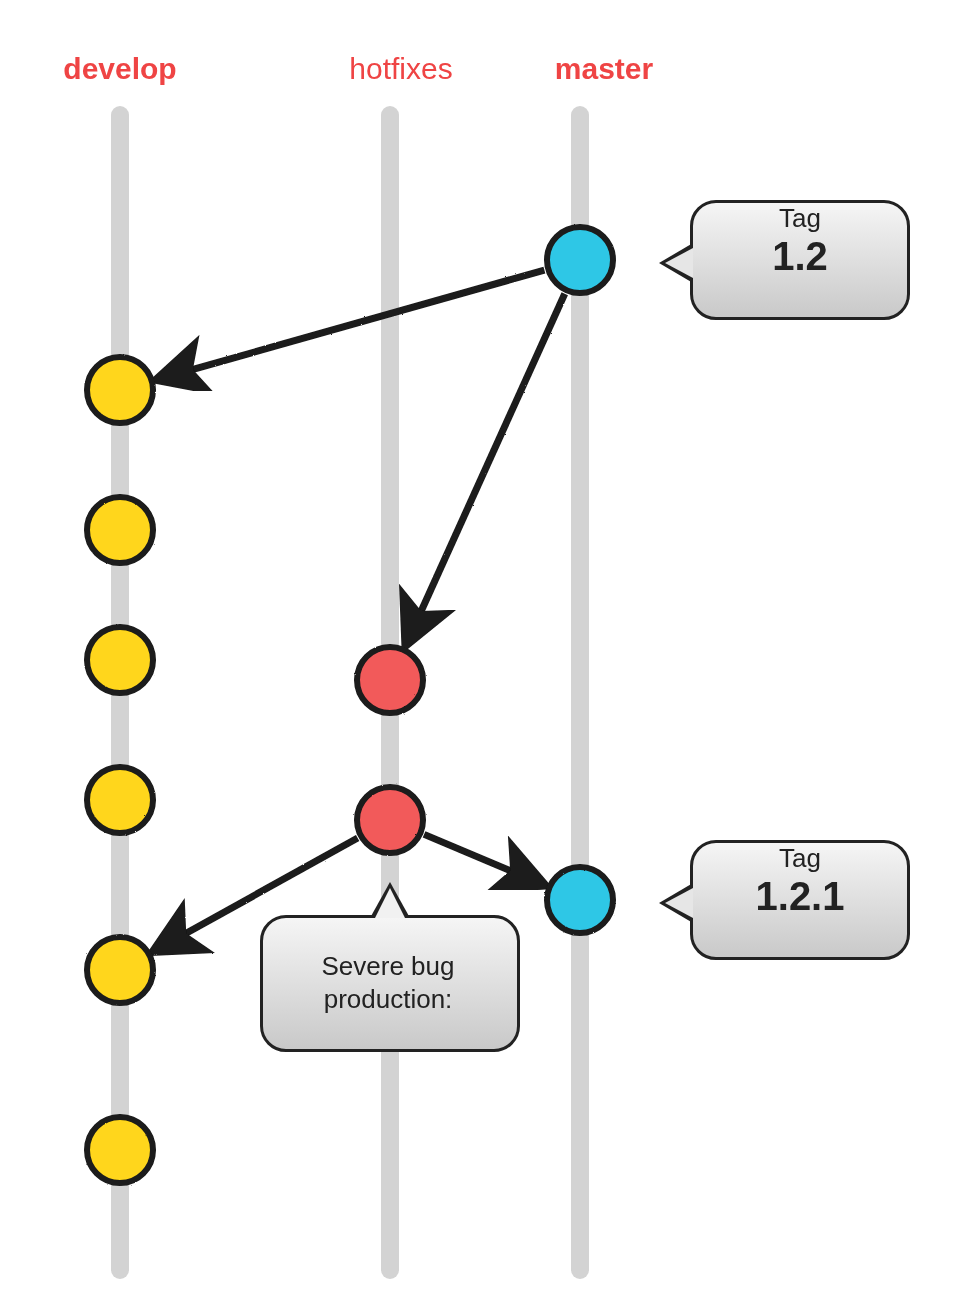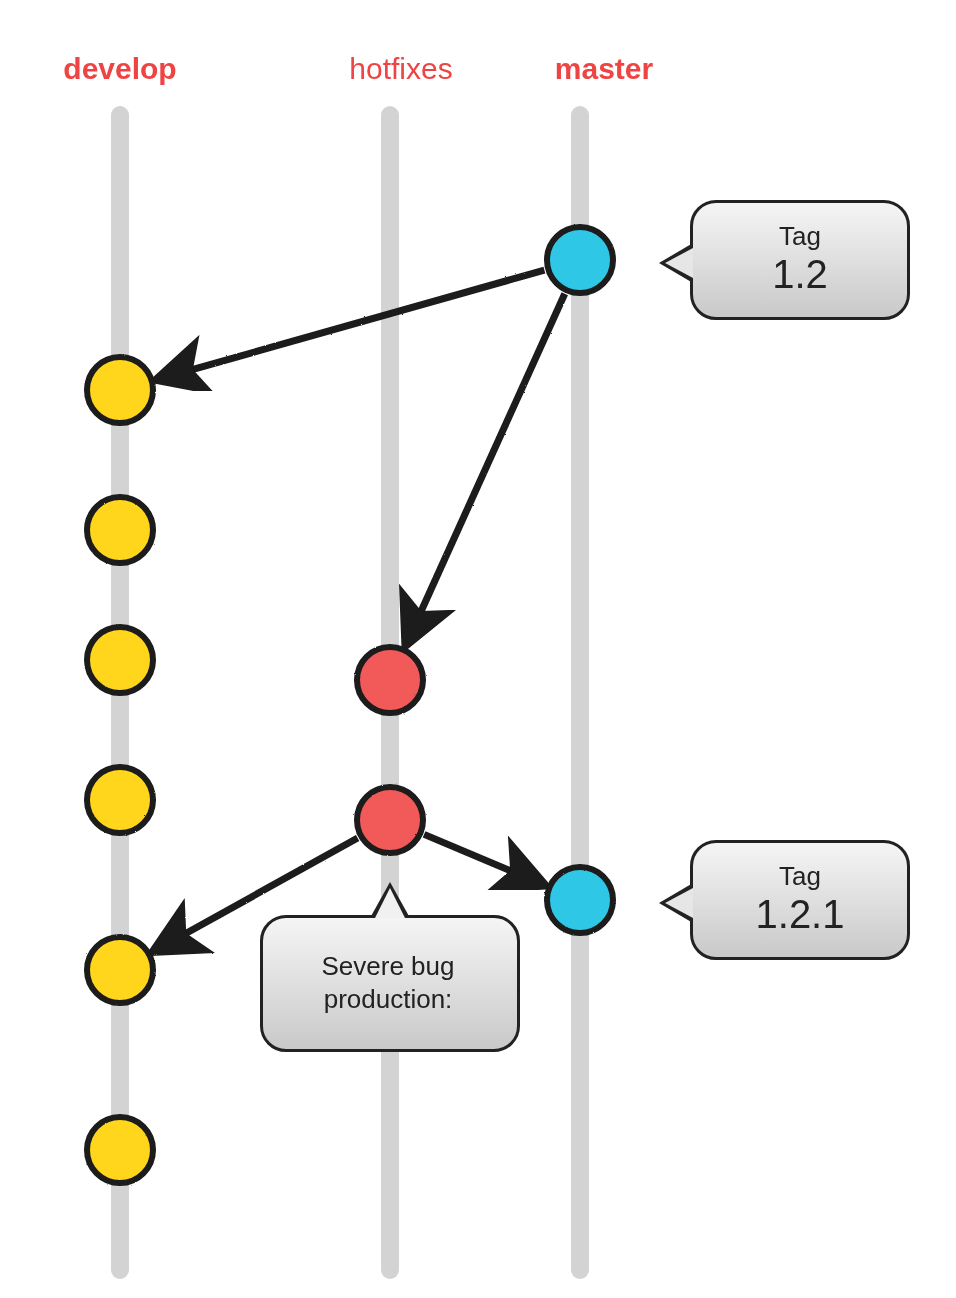--- a/index.html
+++ b/index.html
@@ -35,29 +35,28 @@
     text-align: center;
     color: #222;
   }
   .bubble .pointer {
     position: absolute;
     width: 0; height: 0;
   }
   .bubble.tag {
     width: 220px;
     height: 120px;
-    padding-top: 18px;
   }
   .bubble.tag .tag-word {
     font-size: 26px;
     font-weight: 400;
   }
   .bubble.tag .tag-ver {
     font-size: 40px;
-    font-weight: 400;
+    font-weight: 700;
     line-height: 1;
     margin-top: 2px;
   }
   .bubble.tag .pointer-left {
     left: -34px;
     top: 40px;
     border-top: 20px solid transparent;
     border-bottom: 20px solid transparent;
     border-right: 34px solid #222;
   }

